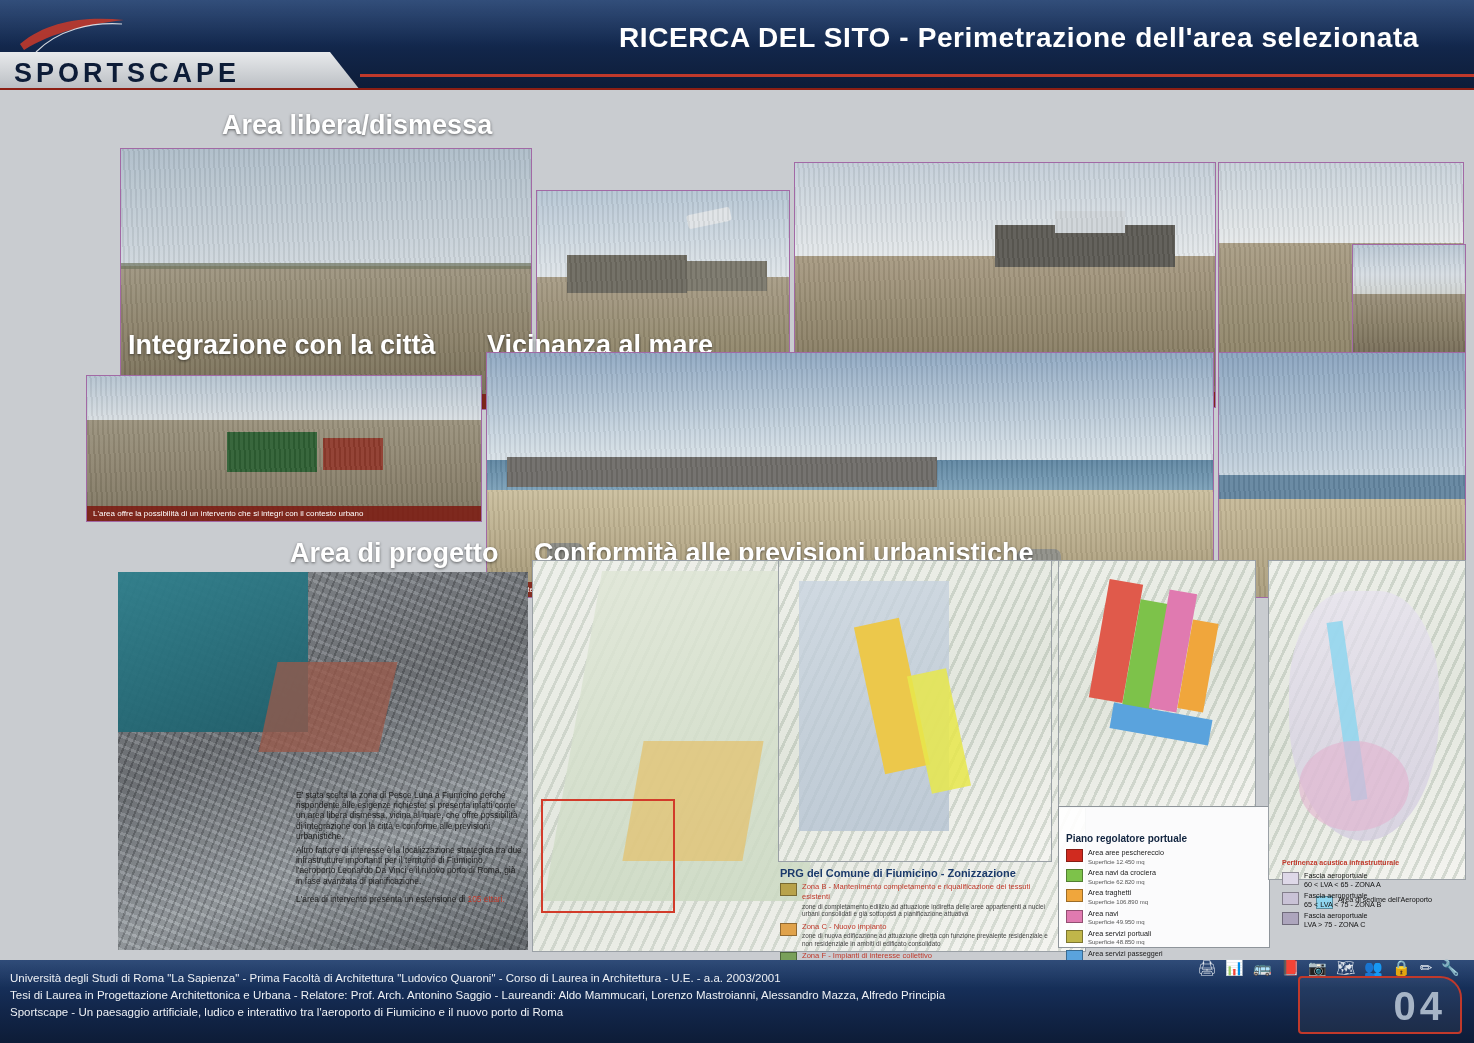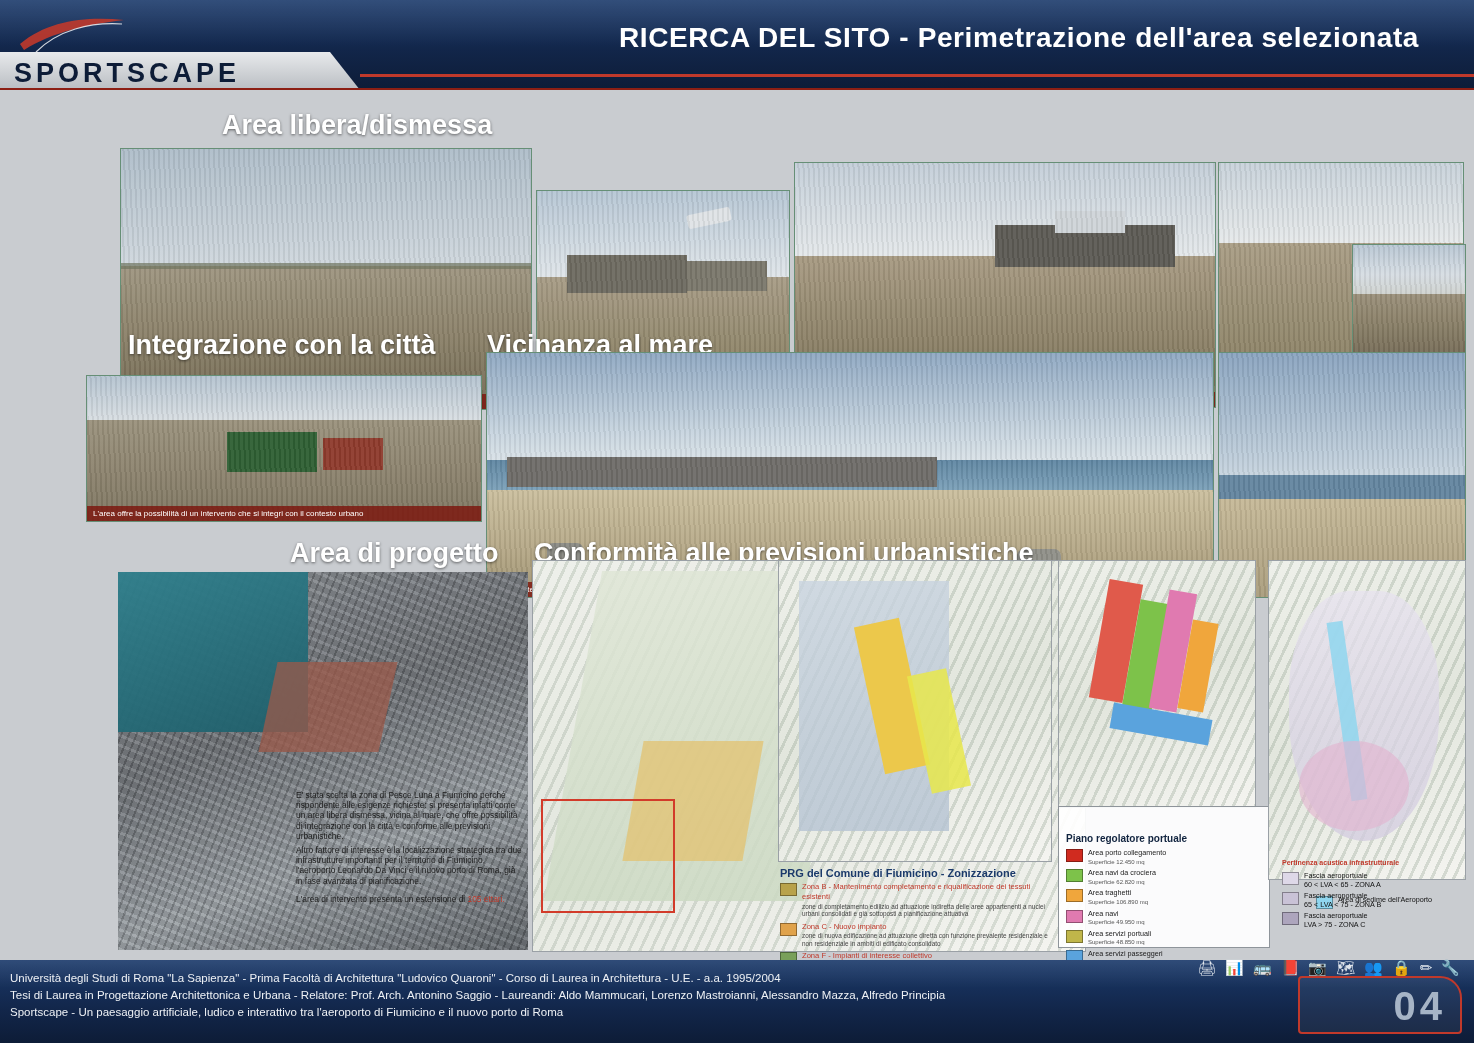--- a/index.html
+++ b/index.html
@@ -33,21 +33,21 @@
        repeating-linear-gradient(22deg,rgba(255,255,255,.07) 0 3px,rgba(0,0,0,.10) 3px 9px),
        linear-gradient(160deg,#8a8e93,#6e7277 40%,#9aa0a5 70%,#63686d);}
   #aerial-left{left:0;top:0;width:300px;height:870px;}
   #aerial-left .dark-curve{position:absolute;left:-190px;top:-60px;width:320px;height:1000px;
         border-radius:50%;background:radial-gradient(circle at 30% 40%,#0c0c0e,#17181b 60%,rgba(24,25,28,0) 72%);}
   #fiumicino-lbl{position:absolute;left:14px;bottom:20px;font-size:13px;color:#e8e8e8;
         text-shadow:0 1px 2px #000;}
   .redbox{position:absolute;border:1.5px solid #d23b2a;}
 
   
-  .photo{position:absolute;overflow:hidden;background:#14532d;border:1px solid rgba(255,255,255,.35);}
+  .photo{position:absolute;overflow:hidden;background:#701a75;border:1px solid rgba(255,255,255,.35);}
   .photo .sky{position:absolute;left:0;top:0;width:100%;height:42%;
      background:linear-gradient(180deg,#b9c7d4,#d6dde3 60%,#cfd2cf);}
   .photo .ground{position:absolute;left:0;bottom:0;width:100%;height:58%;
      background:linear-gradient(180deg,#9a8f7a,#8b8169 45%,#776d58);}
   .photo .grit{position:absolute;inset:0;
      background:repeating-linear-gradient(87deg,rgba(0,0,0,.06) 0 2px,rgba(255,255,255,.05) 2px 5px);}
   .cap{position:absolute;left:0;bottom:0;width:100%;height:15px;background:rgba(125,22,14,.82);
      color:#fff;font-size:8px;line-height:15px;padding-left:6px;box-sizing:border-box;
      white-space:nowrap;overflow:hidden;}
 
@@ -240,21 +240,21 @@
     <div style="position:absolute;left:72px;top:40px;width:30px;height:110px;background:#7dc24a;transform:rotate(10deg);"></div>
     <div style="position:absolute;left:100px;top:30px;width:28px;height:120px;background:#e07ab0;transform:rotate(10deg);"></div>
     <div style="position:absolute;left:126px;top:60px;width:26px;height:90px;background:#f0a63c;transform:rotate(10deg);"></div>
     <div style="position:absolute;left:52px;top:150px;width:100px;height:26px;background:#5aa3dd;transform:rotate(10deg);"></div>
   </div>
 
   <div class="legendbox" style="left:1058px;top:716px;width:212px;height:142px;padding:6px 7px;box-sizing:border-box;">
     <div class="lg-title" style="margin-bottom:5px;margin-top:20px;">Piano regolatore portuale</div>
     <div class="lg-row">
         <div class="sw" style="background:#d02b1f;"></div>
-        <div class="lg-t"><span>Area porto collegamento</span><i>Superficie 12.450 mq</i></div>
+        <div class="lg-t"><span>Area aree peschereccio</span><i>Superficie 12.450 mq</i></div>
       </div>
     <div class="lg-row">
         <div class="sw" style="background:#7dc24a;"></div>
         <div class="lg-t"><span>Area navi da crociera</span><i>Superficie 62.820 mq</i></div>
       </div>
     <div class="lg-row">
         <div class="sw" style="background:#f0a63c;"></div>
         <div class="lg-t"><span>Area traghetti</span><i>Superficie 106.890 mq</i></div>
       </div>
     <div class="lg-row">
@@ -306,21 +306,21 @@
         <div class="lg-t" style="white-space:pre-line;color:#111;">Fascia aeroportuale
 LVA &gt; 75 - ZONA C</div>
       </div>
   </div>
 
 </div>
 
 <div id="footer">
   <div class="sheen"></div>
   <div id="foot-text">
-    <div>Università degli Studi di Roma "La Sapienza" - Prima Facoltà di Architettura "Ludovico Quaroni" - Corso di Laurea in Architettura - U.E. - a.a. 1995/2004</div>
+    <div>Università degli Studi di Roma "La Sapienza" - Prima Facoltà di Architettura "Ludovico Quaroni" - Corso di Laurea in Architettura - U.E. - a.a. 2003/2001</div>
     <div>Tesi di Laurea in Progettazione Architettonica e Urbana - Relatore: Prof. Arch. Antonino Saggio - Laureandi: Aldo Mammucari, Lorenzo Mastroianni, Alessandro Mazza, Alfredo Principia</div>
     <div>Sportscape - Un paesaggio artificiale, ludico e interattivo tra l'aeroporto di Fiumicino e il nuovo porto di Roma</div>
   </div>
   <div id="foot-icons">
     <span>🖨</span>
     <span>📊</span>
     <span>🚌</span>
     <span>📕</span>
     <span>📷</span>
     <span>🗺</span>

